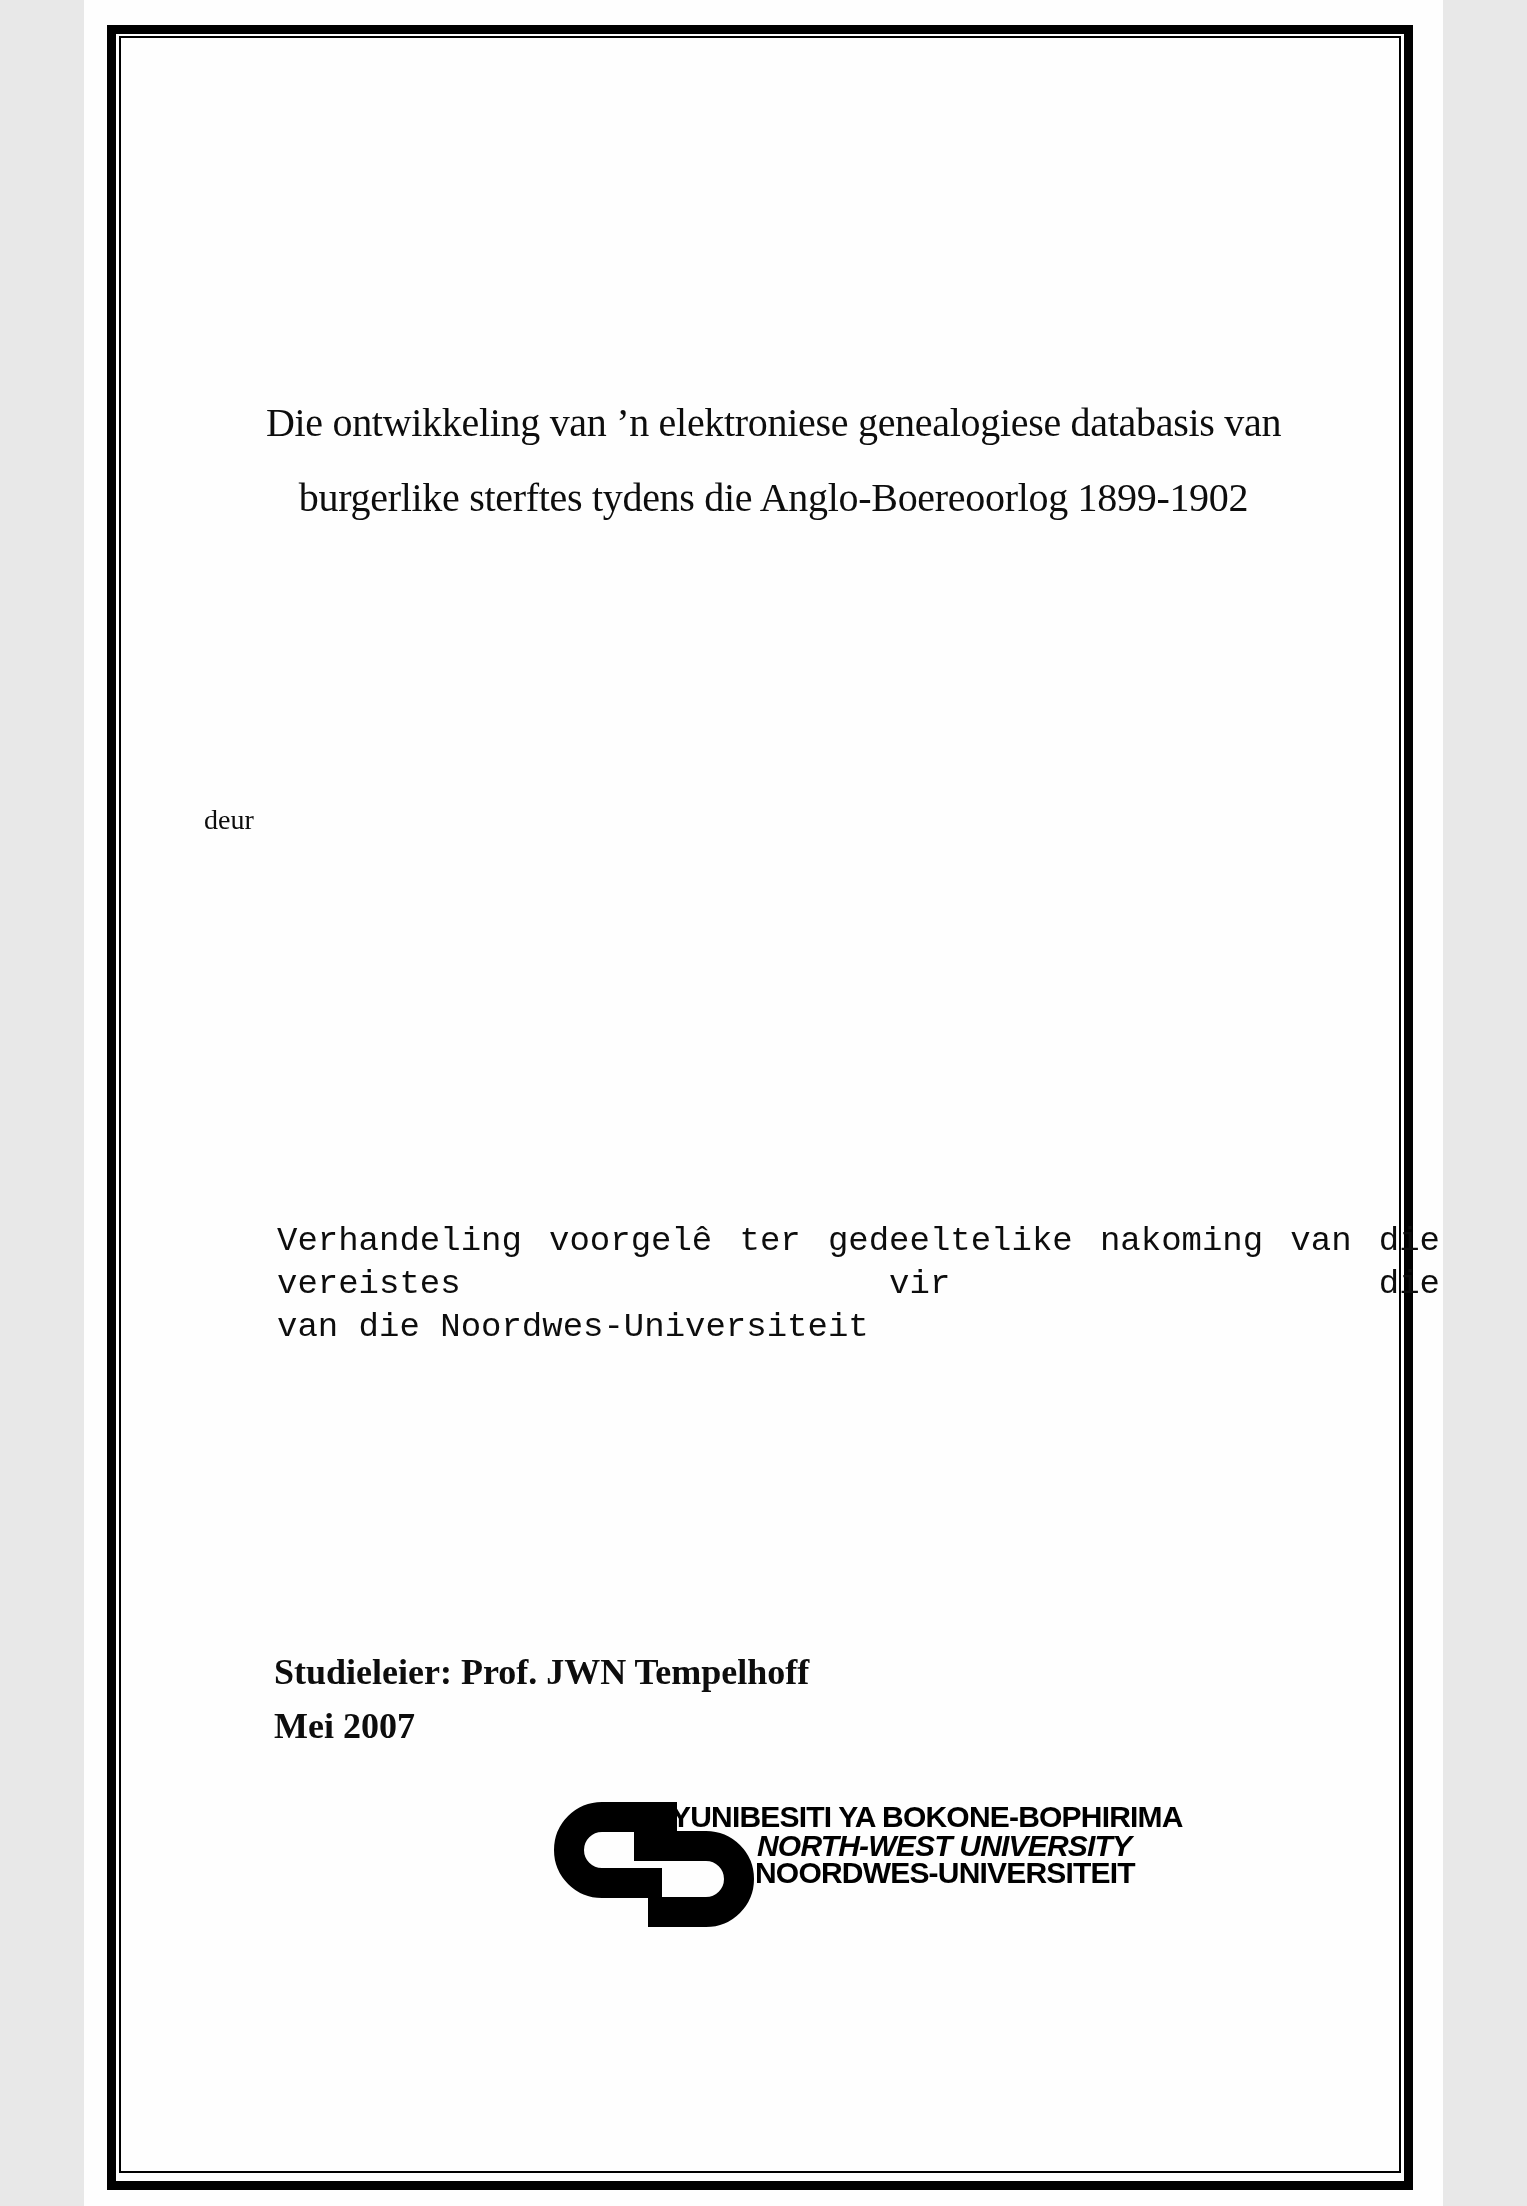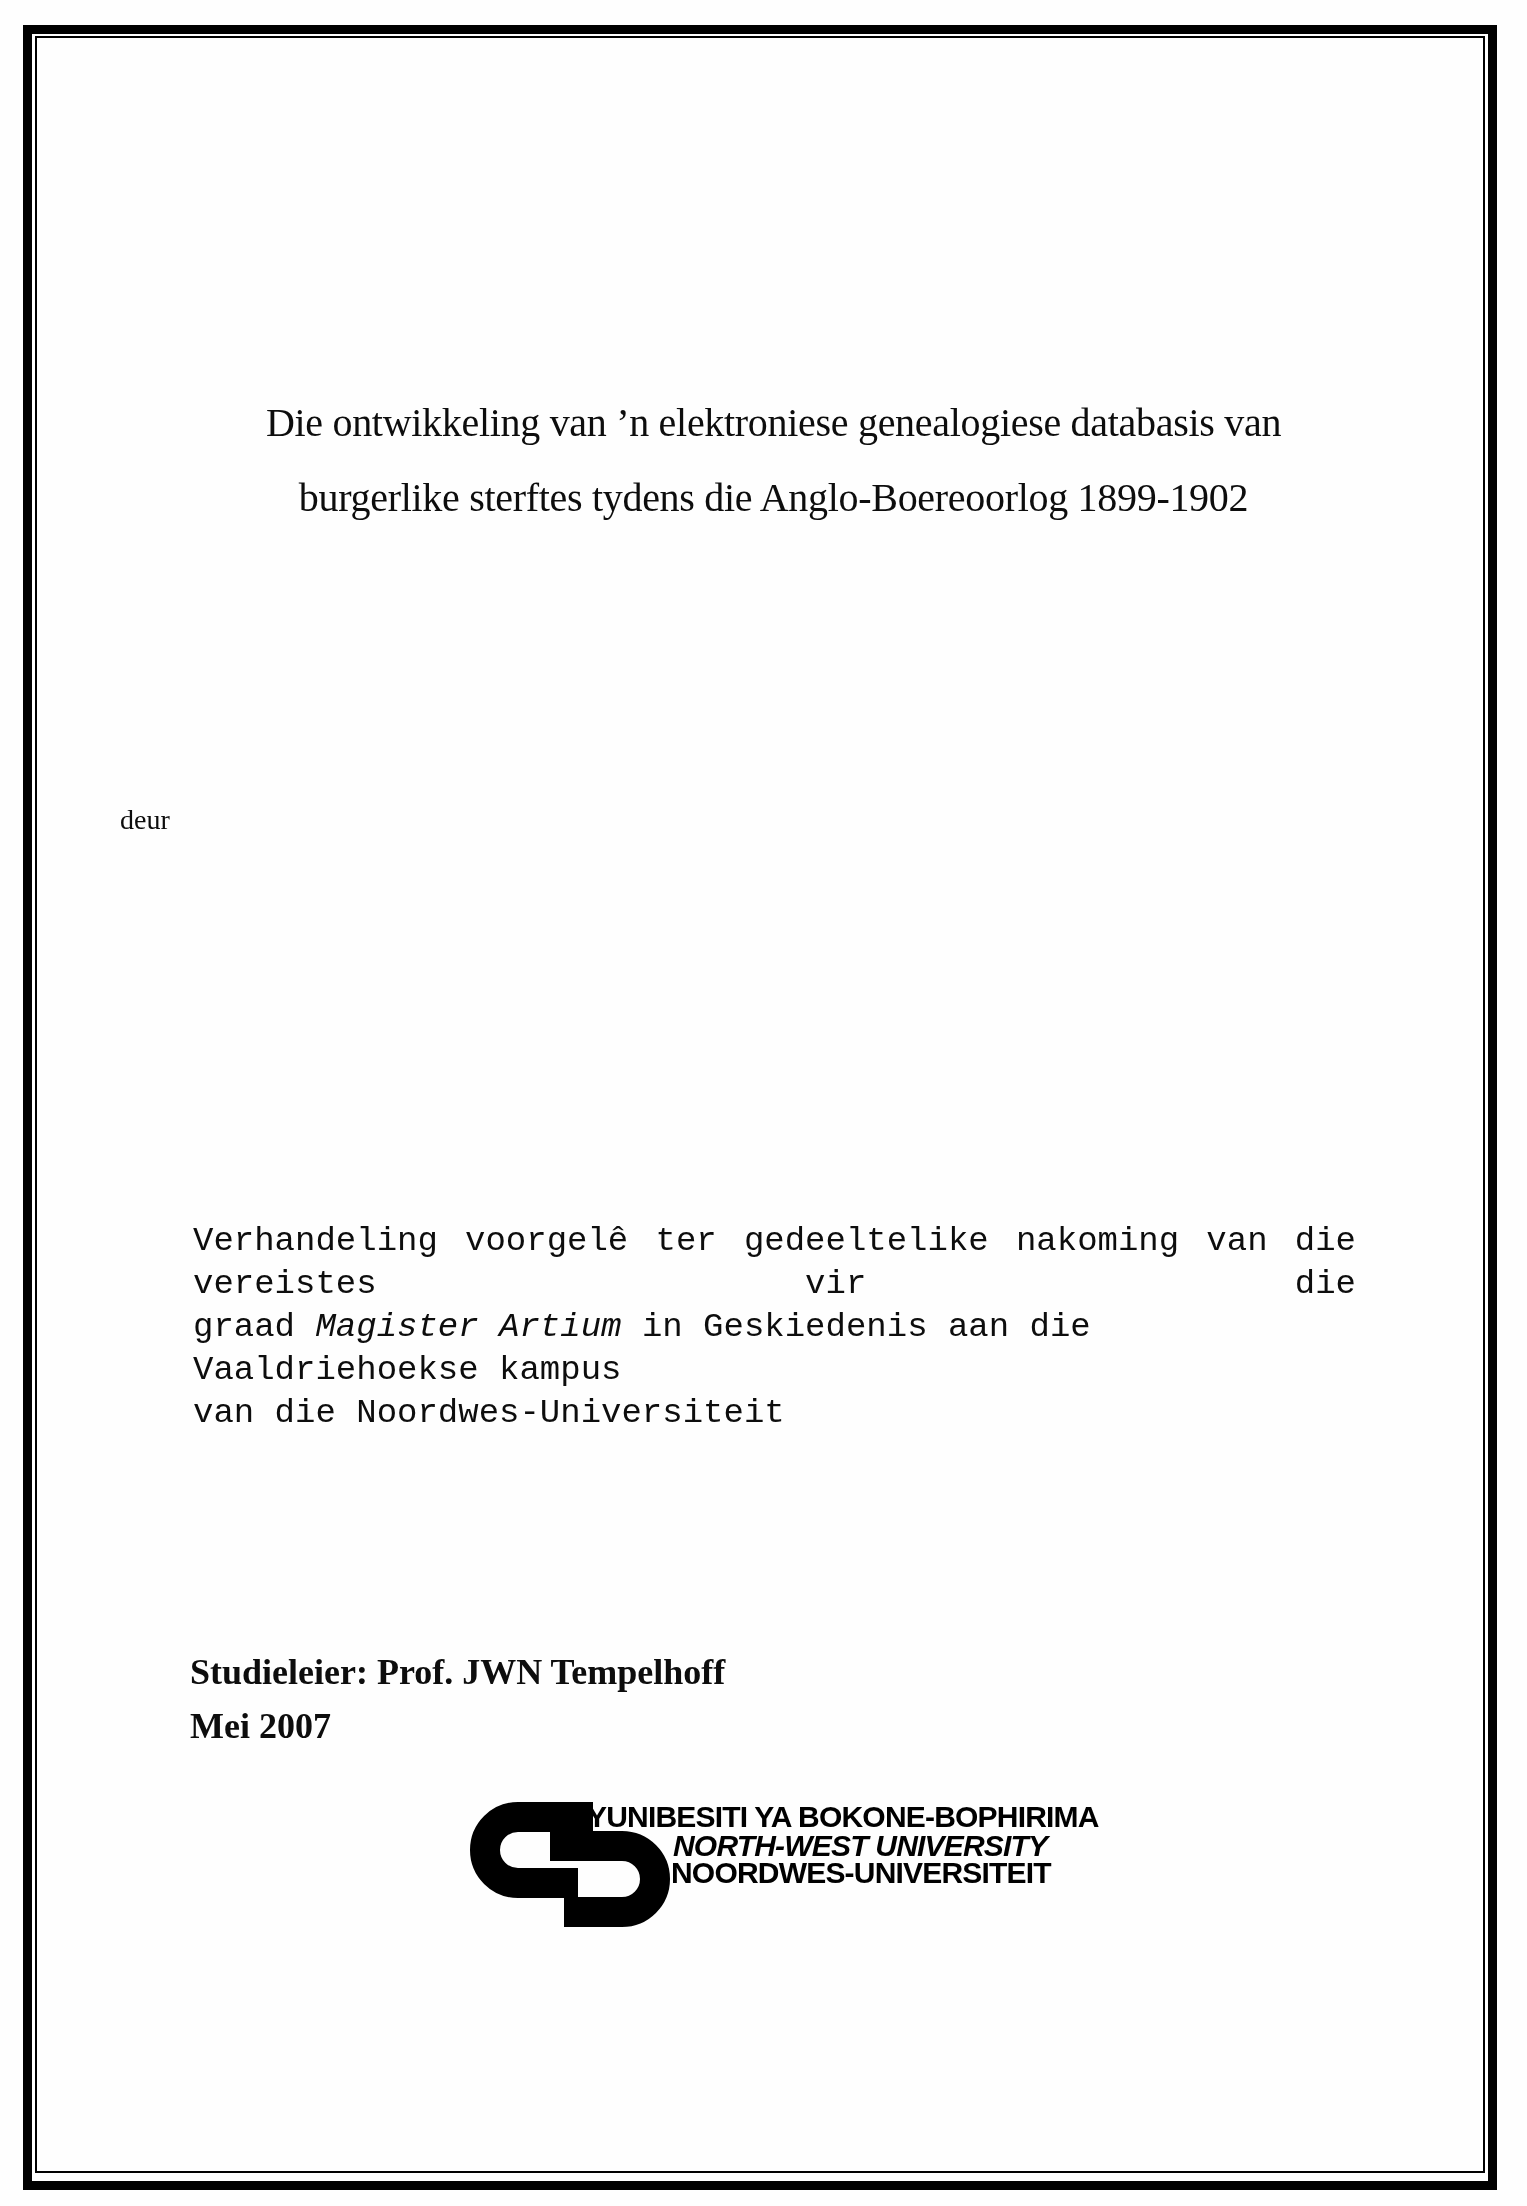--- a/index.html
+++ b/index.html
@@ -1,19 +1,19 @@
 <!DOCTYPE html>
 <html><head>
 <meta charset="utf-8">
 <style>
   * { margin: 0; padding: 0; box-sizing: border-box; }
   html, body { background: #e8e8e8; }
   .page {
     position: relative;
-    width: 1527px;
+    width: 1359px;
     height: 2206px;
     margin: 0 auto;
     background: #fefefe;
     color: #0d0d0d;
     font-family: "Liberation Serif", serif;
     overflow: hidden;
   }
   .frame-outer {
     position: absolute;
     left: 23px; top: 25px; right: 30px; bottom: 16px;
@@ -98,21 +98,20 @@
   <div class="title-block">
     <div>Die ontwikkeling van ’n elektroniese genealogiese databasis van</div>
     <div>burgerlike sterftes tydens die Anglo-Boereoorlog 1899-1902</div>
   </div>
 
   <div class="byline">deur</div>
 
 
   <div class="thesis-statement">
     <div class="thesis-line-justified">Verhandeling voorgelê ter gedeeltelike nakoming van die vereistes vir die</div>
-    <div><span>graad </span><span class="it">Magister Artium</span><span> in Geskiedenis aan die Vaaldriehoekse kampus</span></div>
     <div>van die Noordwes-Universiteit</div>
   </div>
 
   <div class="supervisor-block">
     <div>Studieleier: Prof. JWN Tempelhoff</div>
     <div>Mei 2007</div>
   </div>
 
   <div class="logo">
     <svg class="logo-icon" width="204" height="125" viewBox="0 0 204 125" xmlns="http://www.w3.org/2000/svg">

